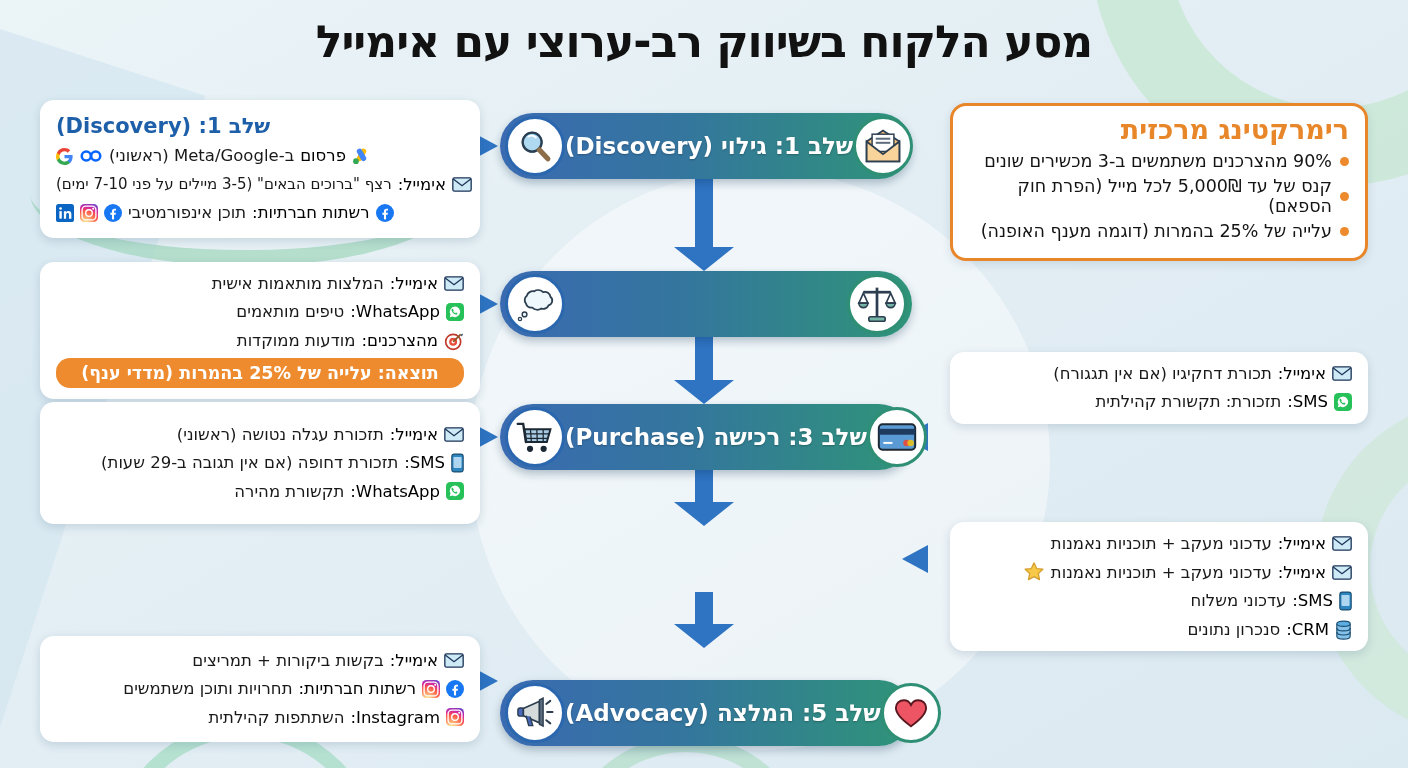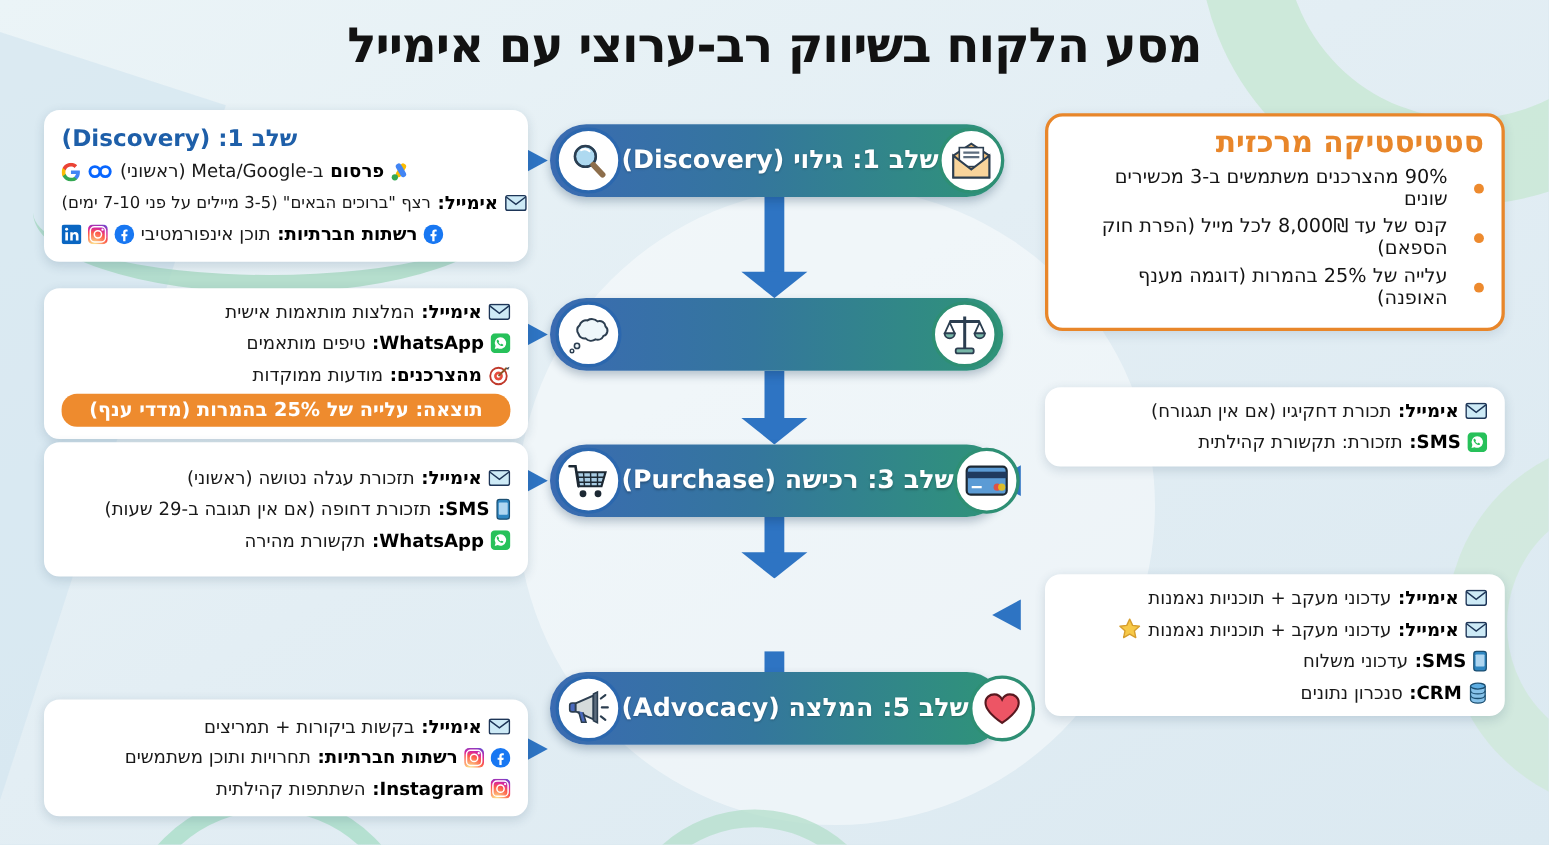--- a/index.html
+++ b/index.html
@@ -18,37 +18,37 @@
   
   .box{
     position:absolute;background:#ffffff;border-radius:14px;z-index:2;
     box-shadow:0 3px 10px rgba(25,60,95,.16);
     padding:11px 16px;direction:rtl;
     display:flex;flex-direction:column;justify-content:center;gap:7px;
     box-sizing:border-box;
   }
   .box-header{color:#1e5fa9;font-weight:bold;font-size:21px;}
   .line{display:flex;align-items:center;gap:6px;font-size:16.5px;color:#191919;line-height:1.3;flex-wrap:nowrap;}
-  .line b{font-weight:bold;color:#000;white-space:nowrap;}
+  .line b{font-weight:normal;color:#000;white-space:nowrap;}
   .line .txt{white-space:nowrap;}
   .line svg{display:block;flex:0 0 auto;}
   .result-pill{
     background:#ee8b2e;border-radius:14px;color:#fff;font-weight:bold;
     text-align:center;padding:5px 8px;font-size:17.5px;
     display:flex;justify-content:center;gap:6px;align-items:center;
   }
   
   #stats-box{
     position:absolute;left:950px;top:103px;width:418px;min-height:140px;
     background:#fff;border:3.5px solid #e8862a;border-radius:16px;
     direction:rtl;padding:8px 16px 12px;box-sizing:border-box;z-index:2;
     box-shadow:0 3px 10px rgba(25,60,95,.12);
   }
   #stats-box h2{margin:0 0 6px;color:#e8862a;font-size:27px;font-weight:bold;}
-  .stat-item{display:flex;align-items:center;gap:24px;font-size:17.5px;margin:5px 0;color:#141414;}
+  .stat-item{display:flex;align-items:center;gap:8px;font-size:17.5px;margin:5px 0;color:#141414;}
   .bullet{width:9px;height:9px;border-radius:50%;background:#ed8a2e;flex:0 0 auto;}
   
   .stage{
     position:absolute;left:500px;width:412px;height:66px;border-radius:34px;z-index:2;
     background:linear-gradient(90deg,#3a6bb2 0%,#34769d 45%,#2f9478 100%);
     display:flex;align-items:center;justify-content:space-between;padding:0 5px;
     box-sizing:border-box;box-shadow:0 4px 9px rgba(15,45,80,.28);
   }
   .stage-circle{
     width:54px;height:54px;border-radius:50%;background:#fff;
@@ -156,21 +156,21 @@
           <rect x="2" y="2" width="40" height="28" rx="4" fill="#5b9bd5" stroke="#1c2833" stroke-width="2.2"></rect>
           <rect x="2" y="7" width="40" height="6.5" fill="#1f3a5f"></rect>
           <line x1="7" y1="22.5" x2="17" y2="22.5" stroke="#fff" stroke-width="2.2"></line>
           <circle cx="32.5" cy="22.5" r="3.6" fill="#e74c3c" opacity=".92"></circle>
           <circle cx="37" cy="22.5" r="3.6" fill="#f1c40f" opacity=".85"></circle>
         </svg>
     </div>
   </div>
 
 
-  <div class="stage" style="top:611px">
+  <div class="stage" style="top:680px">
     <div class="stage-circle circ-blue">
       <svg width="40" height="36" viewBox="0 0 44 40">
           <rect x="3" y="14.5" width="7" height="9" rx="2.5" fill="#4a69bd" stroke="#2c3e50" stroke-width="1.6"></rect>
           <path d="M9 15 L27 7 V31 L9 23 Z" fill="#d5dbdb" stroke="#2c3e50" stroke-width="2"></path>
           <path d="M27 5.5 L31 3.5 V34.5 L27 32.5 Z" fill="#5d6d7e" stroke="#2c3e50" stroke-width="1.6"></path>
           <path d="M12 23 L15 34 h4.5 L16.5 24" fill="#4a69bd" stroke="#2c3e50" stroke-width="1.6"></path>
           <line x1="34.5" y1="10" x2="39" y2="6.5" stroke="#2c3e50" stroke-width="2.2" stroke-linecap="round"></line>
           <line x1="35.5" y1="19" x2="41.5" y2="19" stroke="#2c3e50" stroke-width="2.2" stroke-linecap="round"></line>
           <line x1="34.5" y1="28" x2="39" y2="31.5" stroke="#2c3e50" stroke-width="2.2" stroke-linecap="round"></line>
         </svg>
@@ -354,28 +354,28 @@
           <rect x="2.8" y="2.8" width="18.4" height="18.4" rx="5" fill="none" stroke="#fff" stroke-width="1.8"></rect>
           <circle cx="12" cy="12" r="4.4" fill="none" stroke="#fff" stroke-width="1.8"></circle>
           <circle cx="17.6" cy="6.4" r="1.4" fill="#fff"></circle>
         </svg>
       <b>Instagram:</b>
       <span class="txt">השתתפות קהילתית</span>
     </div>
   </div>
 
   <div id="stats-box">
-    <h2>סטטיסטיקה מרכזית</h2>
+    <h2>רימרקטינג מרכזית</h2>
     <div class="stat-item">
       <span class="bullet"></span>
       <span>90% מהצרכנים משתמשים ב-3 מכשירים שונים</span>
     </div>
     <div class="stat-item">
       <span class="bullet"></span>
-      <span>קנס של עד 8,000₪ לכל מייל (הפרת חוק הספאם)</span>
+      <span>קנס של עד 5,000₪ לכל מייל (הפרת חוק הספאם)</span>
     </div>
     <div class="stat-item">
       <span class="bullet"></span>
       <span>עלייה של 25% בהמרות (דוגמה מענף האופנה)</span>
     </div>
   </div>
 
   <div class="box" style="left:950px;top:352px;width:418px;min-height:68px;">
     <div class="line">
       <svg width="20" height="15" viewBox="0 0 24 18">

